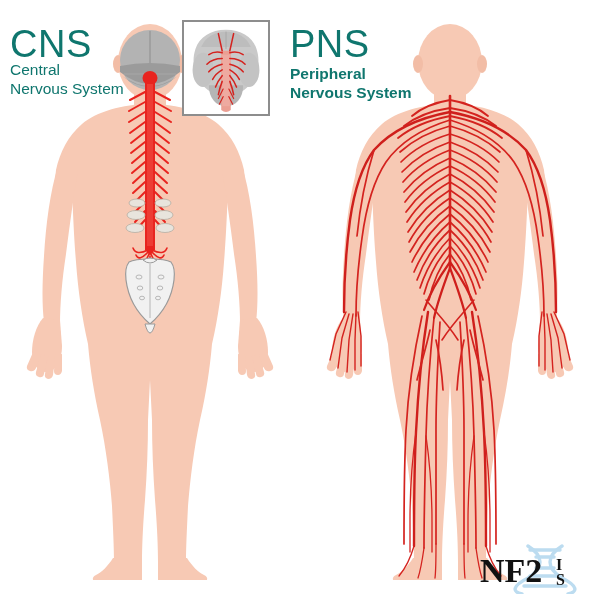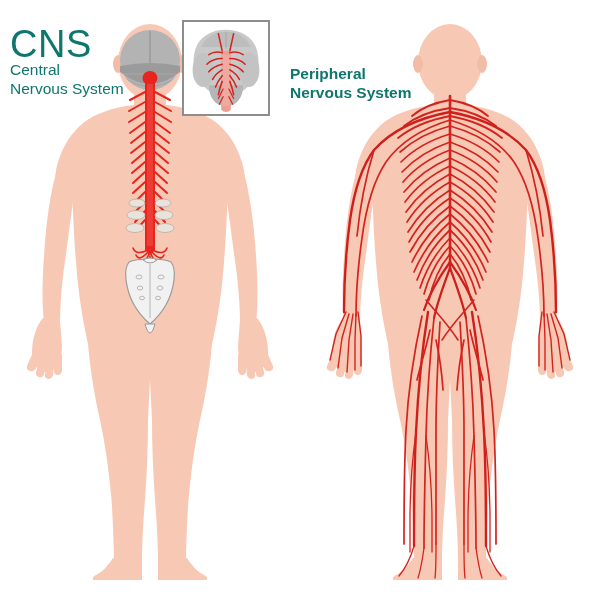--- a/index.html
+++ b/index.html
@@ -410,17 +410,34 @@
       </g>
 
       <line x1="44" y1="10" x2="44" y2="28" stroke="#a8a8a8" stroke-width="1"></line>
     </svg>
   </div>
 
   <div class="panel-label abbr" id="cns-abbr">CNS</div>
   <div class="panel-label full" id="cns-full">Central
 Nervous System</div>
 
+  <div class="panel-label abbr" id="pns-abbr">PNS</div>
   <div class="panel-label full" id="pns-full">Peripheral
 Nervous System</div>
 
+  <div id="logo">
+    <svg viewBox="0 0 118 52">
+      <g stroke="#bcdcf0" stroke-width="3.4" fill="none" stroke-linecap="round">
+        <path d="M50 4 C66 14 66 26 50 36 C34 44 34 50 44 52"></path>
+        <path d="M84 4 C68 14 68 26 84 36 C100 44 100 50 90 52"></path>
+        <path d="M52 8 L82 8"></path>
+          <path d="M58 15 L76 15"></path>
+        <path d="M58 26 L76 26"></path>
+          <path d="M52 34 L82 34"></path>
+        <path d="M46 44 L88 44"></path>
+      </g>
+      <text x="2" y="40" font-family="'Liberation Serif', serif" font-size="34" font-weight="bold" fill="#111111">NF2</text>
+      <text x="78" y="28" font-family="'Liberation Serif', serif" font-size="16" font-weight="bold" fill="#111111">I</text>
+      <text x="78" y="43" font-family="'Liberation Serif', serif" font-size="16" font-weight="bold" fill="#111111">S</text>
+    </svg>
+  </div>
 
 </div>
 
 </body></html>

